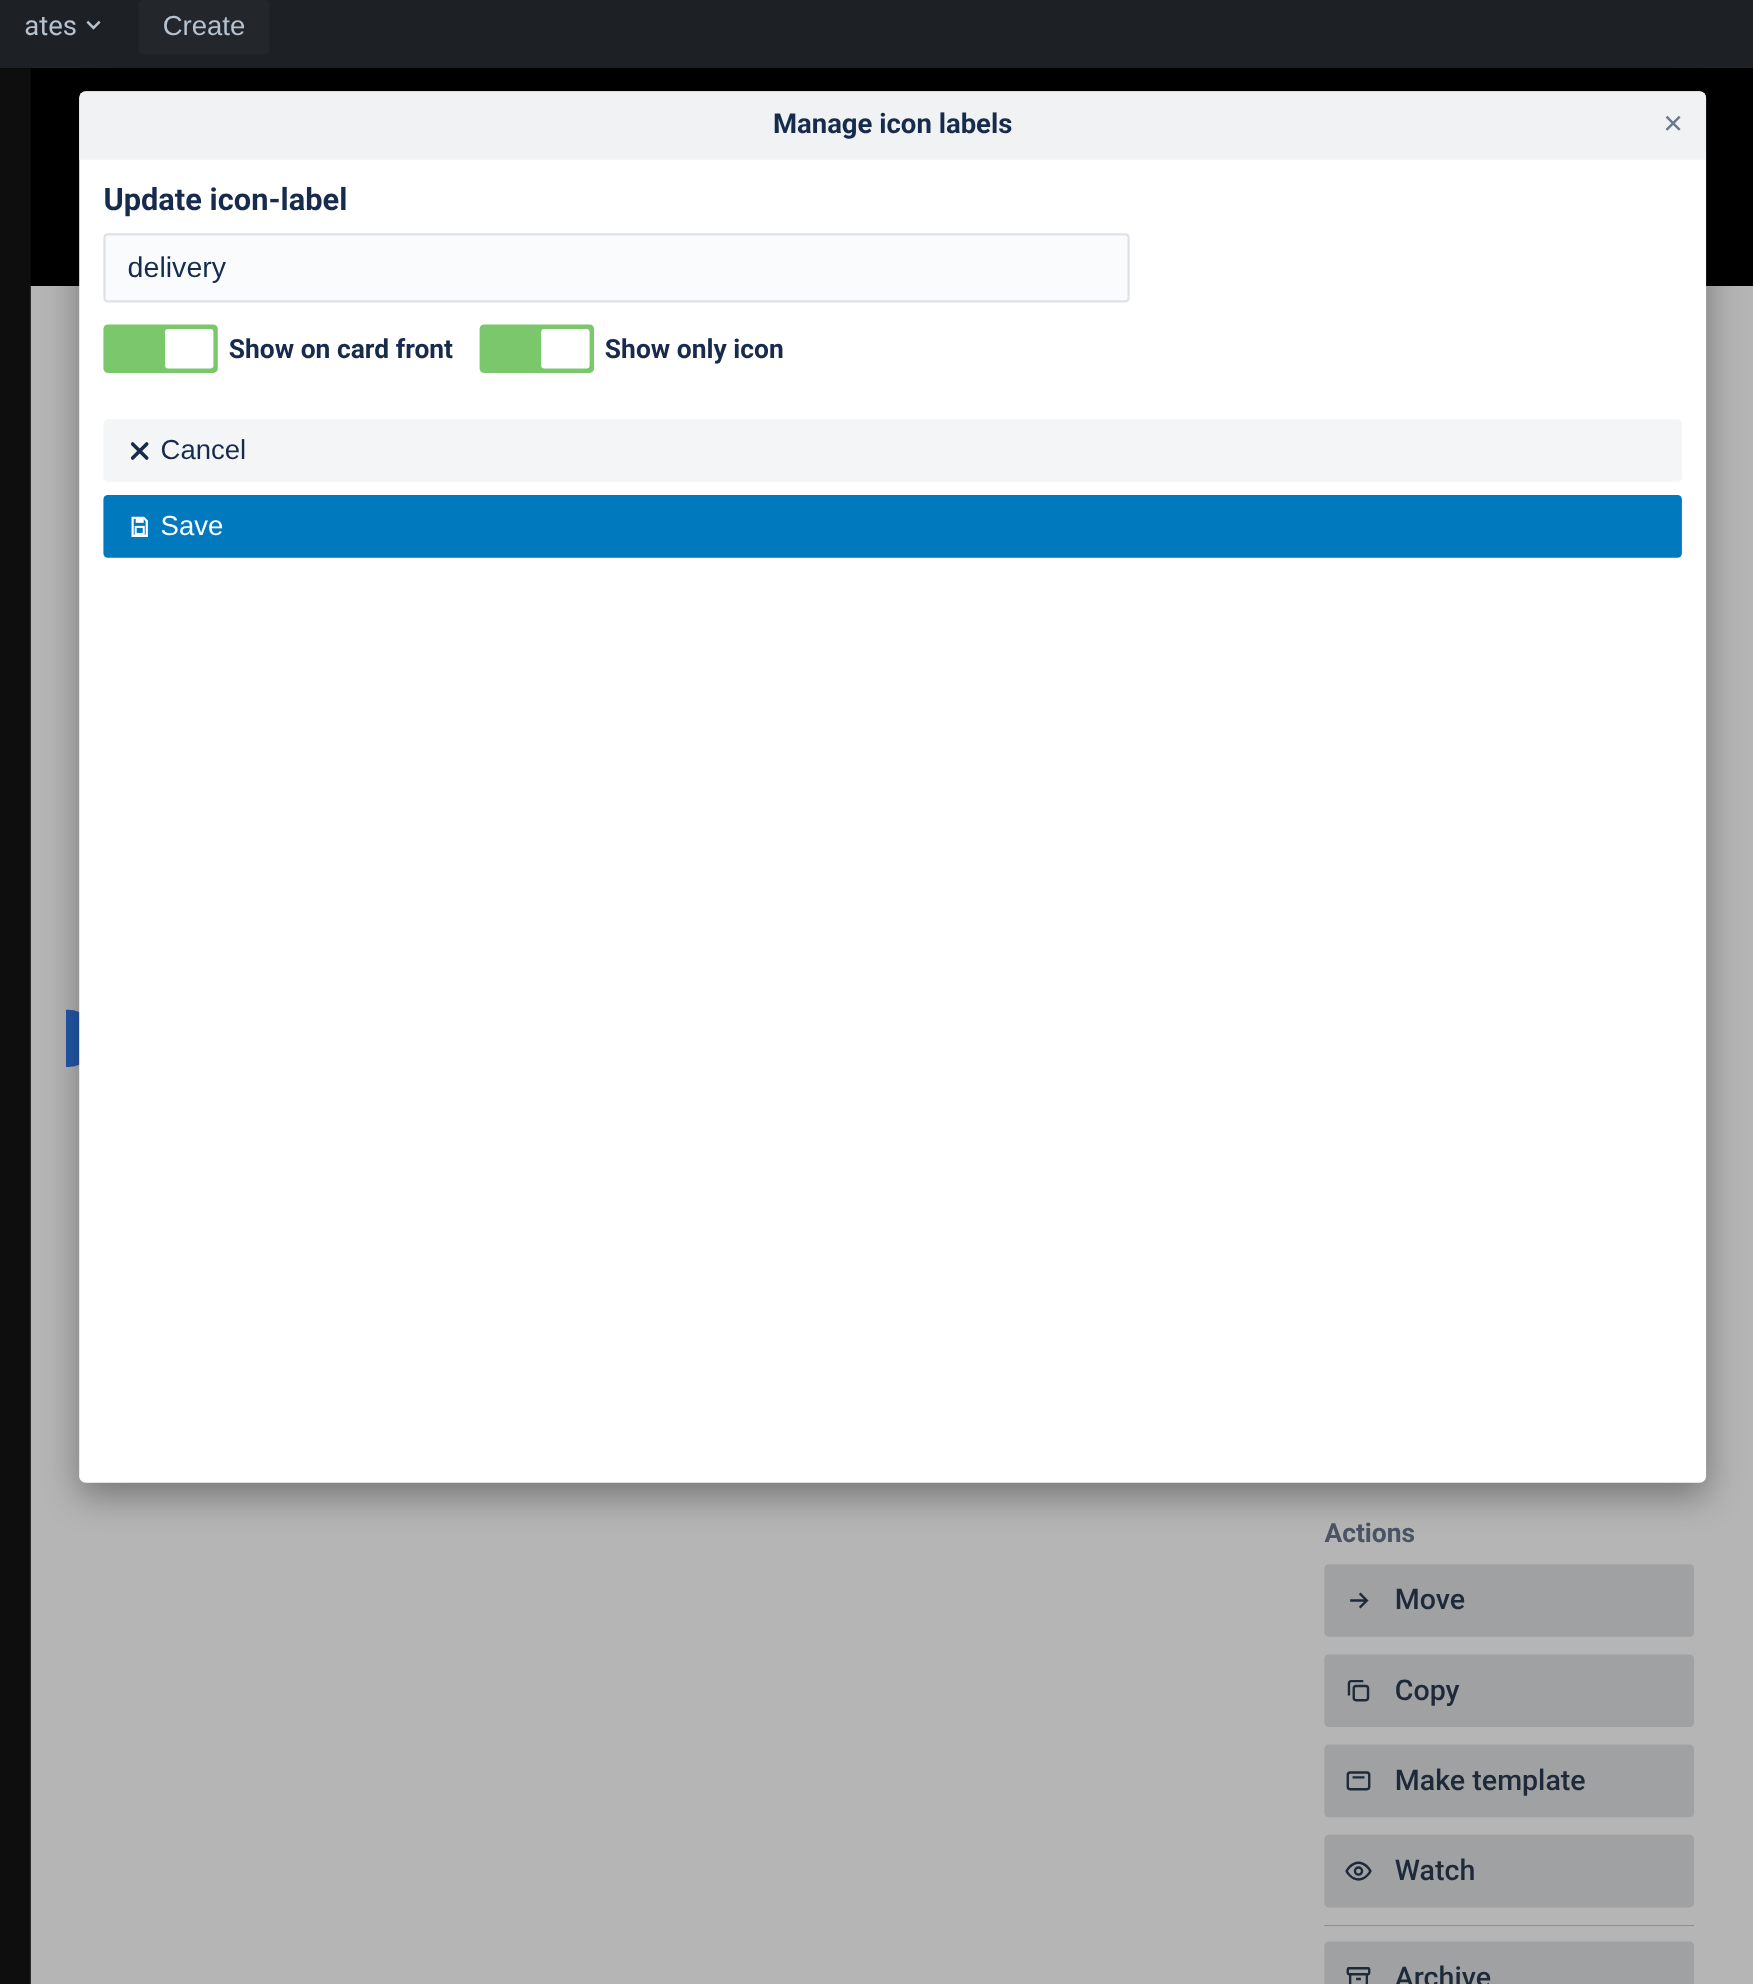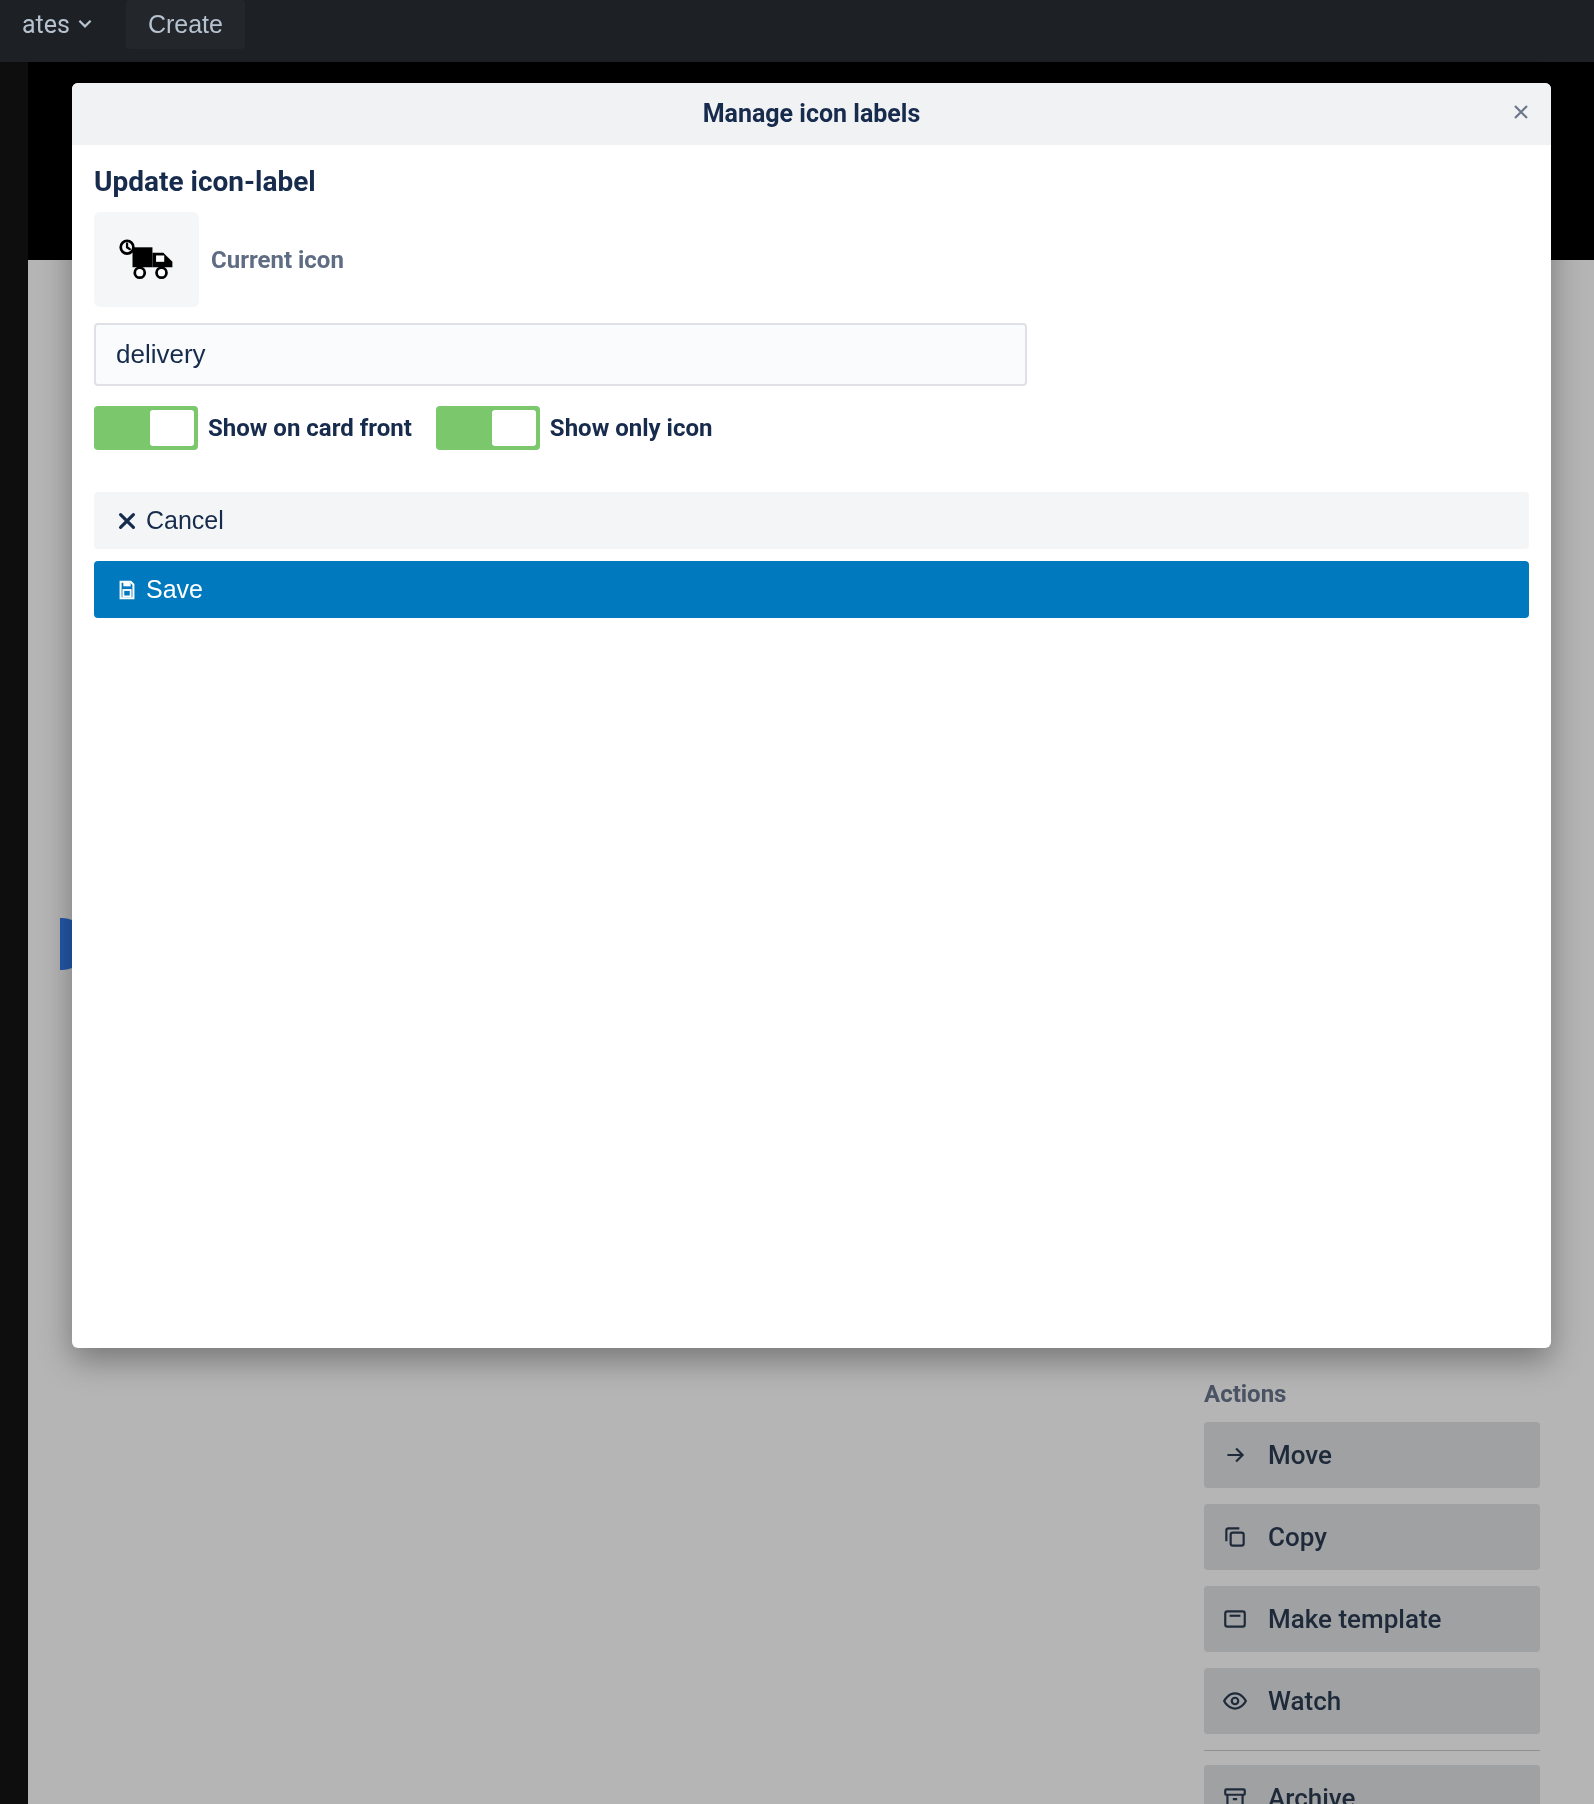--- a/index.html
+++ b/index.html
@@ -308,34 +308,20 @@
     <span class="modal-title">Manage icon labels</span>
     <button class="modal-close">
       <svg viewBox="0 0 24 24" width="24" height="24" fill="none" stroke="#6b778c" stroke-width="2.2">
           <path d="M6 6l12 12M18 6L6 18"></path>
         </svg>
     </button>
   </div>
   <div class="modal-body">
     <div class="section-title">Update icon-label</div>
     
-    <div class="icon-row">
-      <div class="icon-box">
-        <svg viewBox="0 0 64 44">
-          <circle cx="10" cy="8" r="7" fill="none" stroke="#000" stroke-width="3"></circle>
-          <path d="M10 4v4l3 2" stroke="#000" stroke-width="2.5" fill="none" stroke-linecap="round"></path>
-          <rect x="16" y="8" width="22" height="22" fill="#000"></rect>
-          <path d="M38 14 h12 l10 10 v6 h-22 z" fill="#000"></path>
-          <rect x="42" y="17" width="9" height="7" fill="#fff"></rect>
-          <circle cx="24" cy="36" r="5.5" fill="#fff" stroke="#000" stroke-width="3"></circle>
-          <circle cx="48" cy="36" r="5.5" fill="#fff" stroke="#000" stroke-width="3"></circle>
-        </svg>
-      </div>
-      <span class="current-icon-label">Current icon</span>
-    </div>
     
     <input class="text-input" type="text" value="delivery" style="">
     
     <div class="toggles">
       <div class="toggle-group">
         <div class="toggle">
           <div class="toggle-knob"></div>
         </div>
         <span class="toggle-label">Show on card front</span>
       </div>

